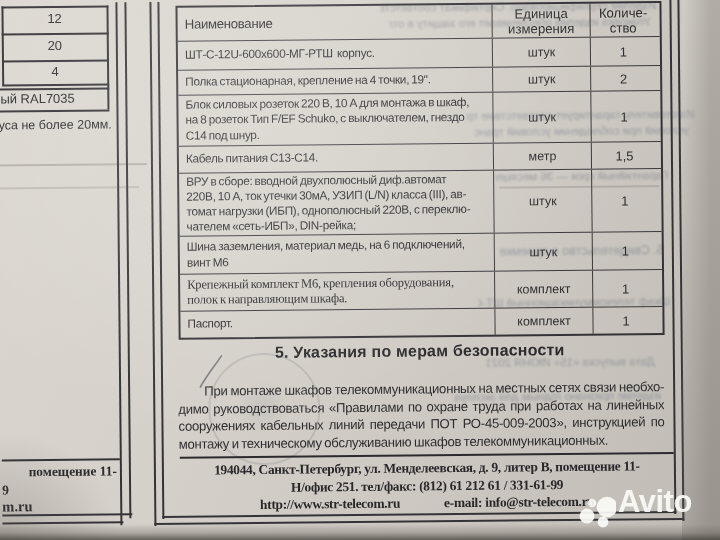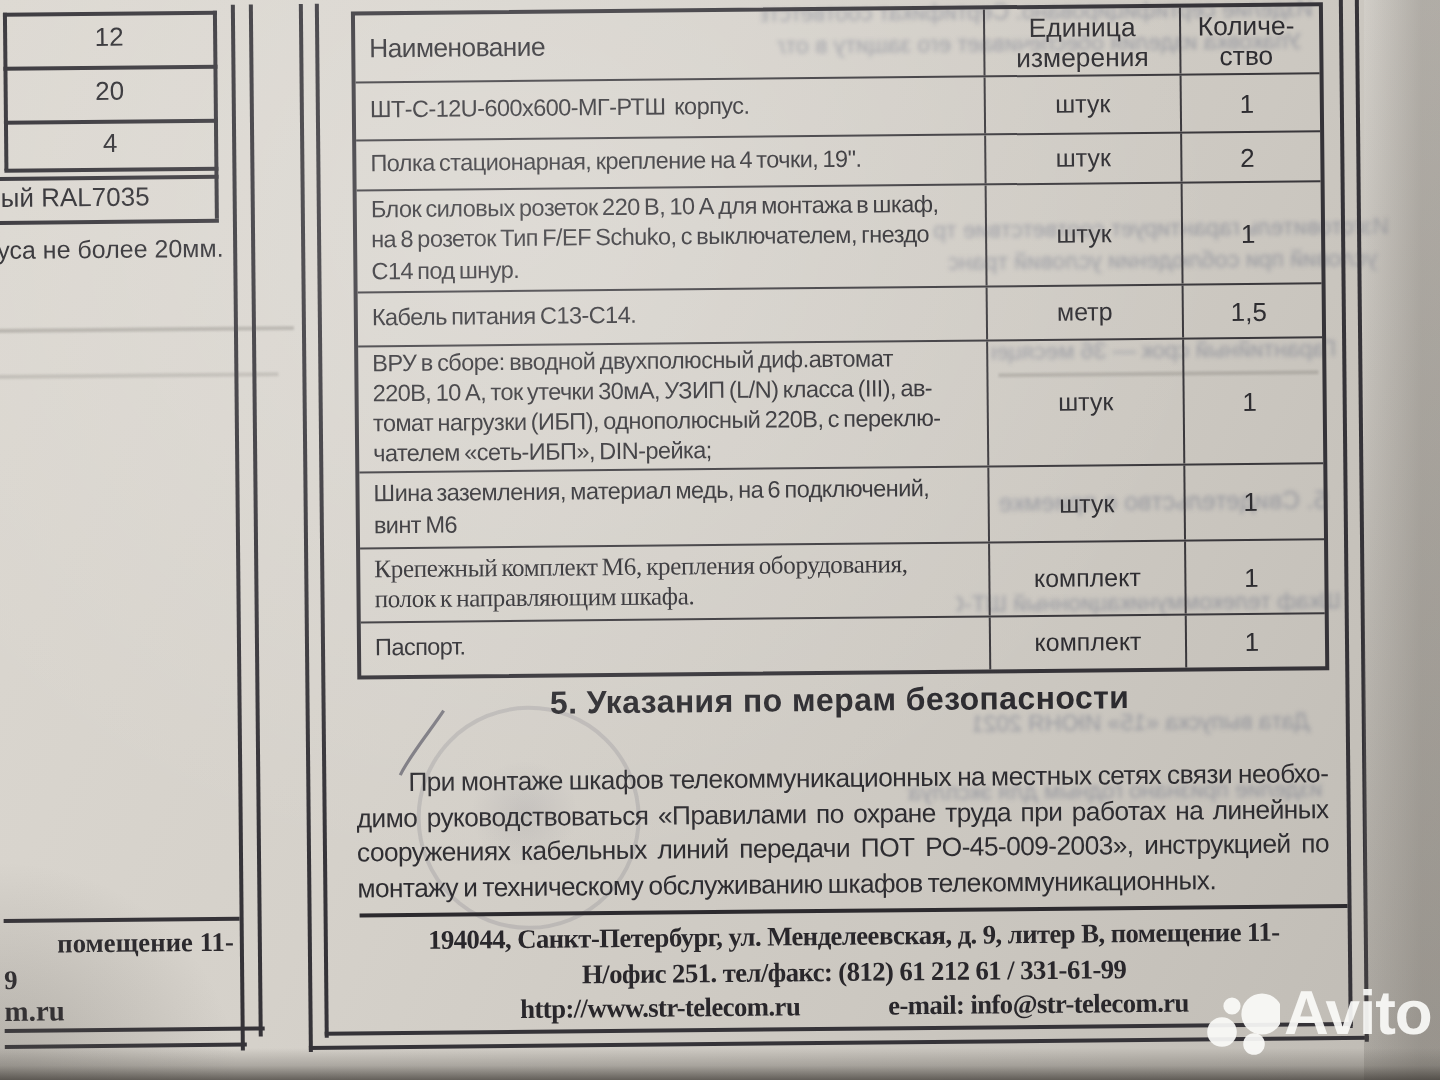--- a/index.html
+++ b/index.html
@@ -85,21 +85,21 @@
     background:linear-gradient(90deg,rgba(130,126,119,0) 0%,rgba(125,120,113,0.38) 75%),
                linear-gradient(180deg,rgba(255,255,255,0.12),rgba(90,86,80,0.22));}
   .shade-bottom{left:0;top:524px;width:720px;height:16px;
     background:linear-gradient(180deg,rgba(120,116,110,0) 0%,rgba(96,92,86,0.35) 55%,rgba(62,58,53,0.75) 100%);}
   .shade-corner{left:0;top:430px;width:120px;height:110px;
     background:radial-gradient(ellipse at 0% 100%,rgba(90,86,80,0.30),rgba(90,86,80,0) 70%);}
   .sheen{left:0;top:0;width:720px;height:540px;
     background:radial-gradient(ellipse at 35% 20%,rgba(255,255,255,0.20),rgba(255,255,255,0) 55%);}
 
   
-  .avito{position:absolute;left:596px;top:484px;display:flex;align-items:center;}
+  .avito{position:absolute;left:572px;top:484px;display:flex;align-items:flex-start;}
   .avito-text{font-size:31px;font-weight:800;letter-spacing:-0.5px;
     color:rgba(250,250,247,0.93);margin-left:2px;}
 </style>
 </head>
 <body>
 
 <div class="photo">
   <div class="tilt">
 
     <div class="bleeds">

